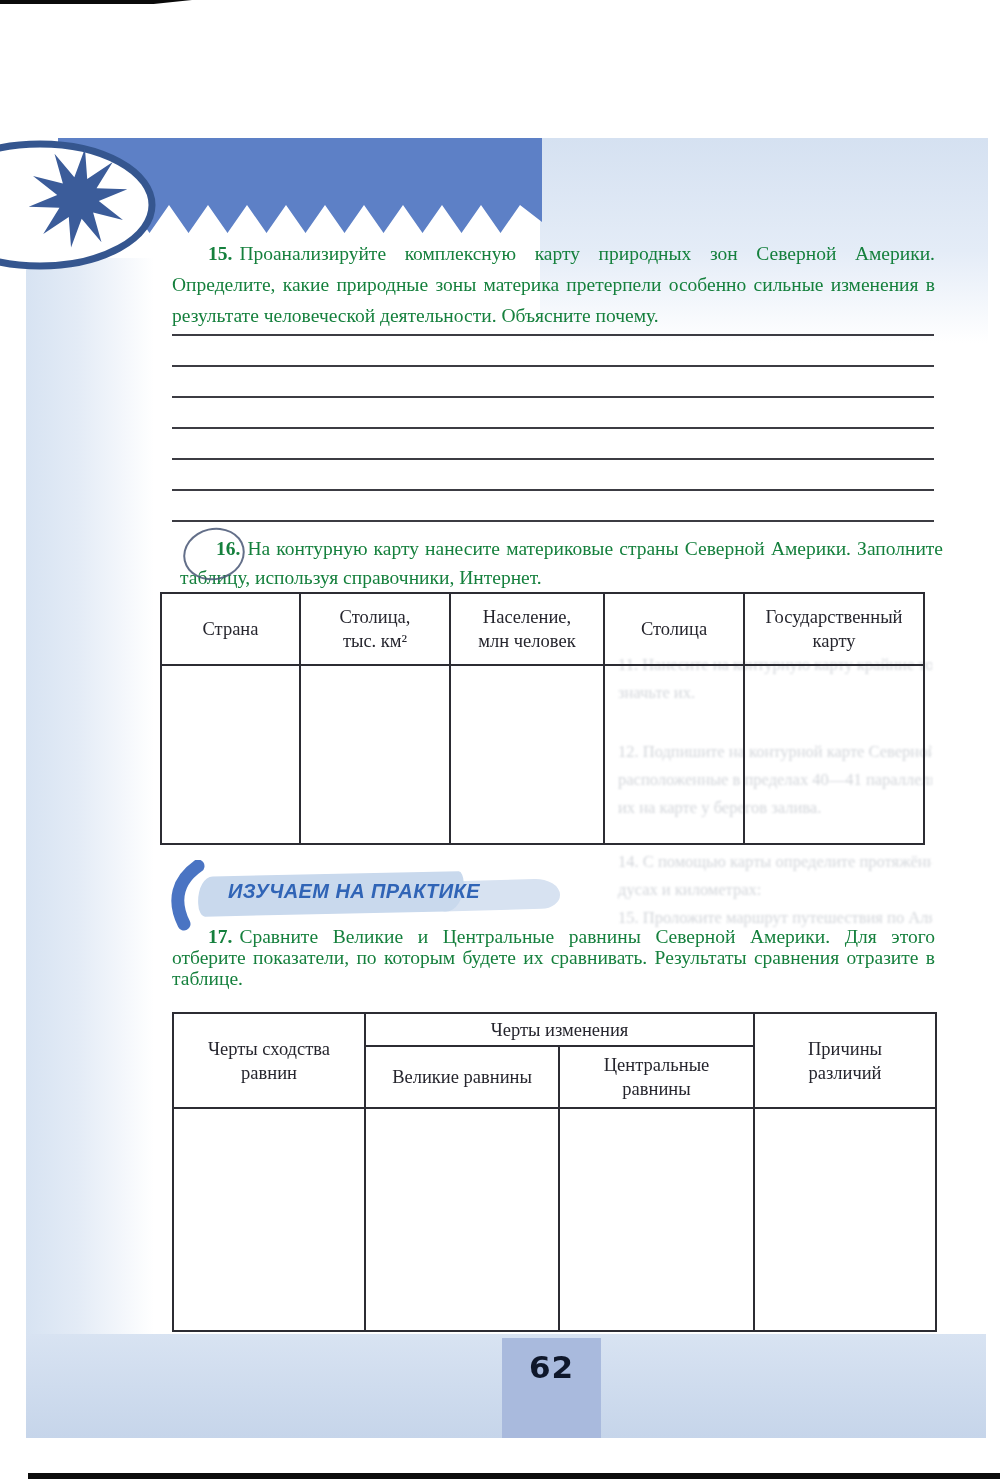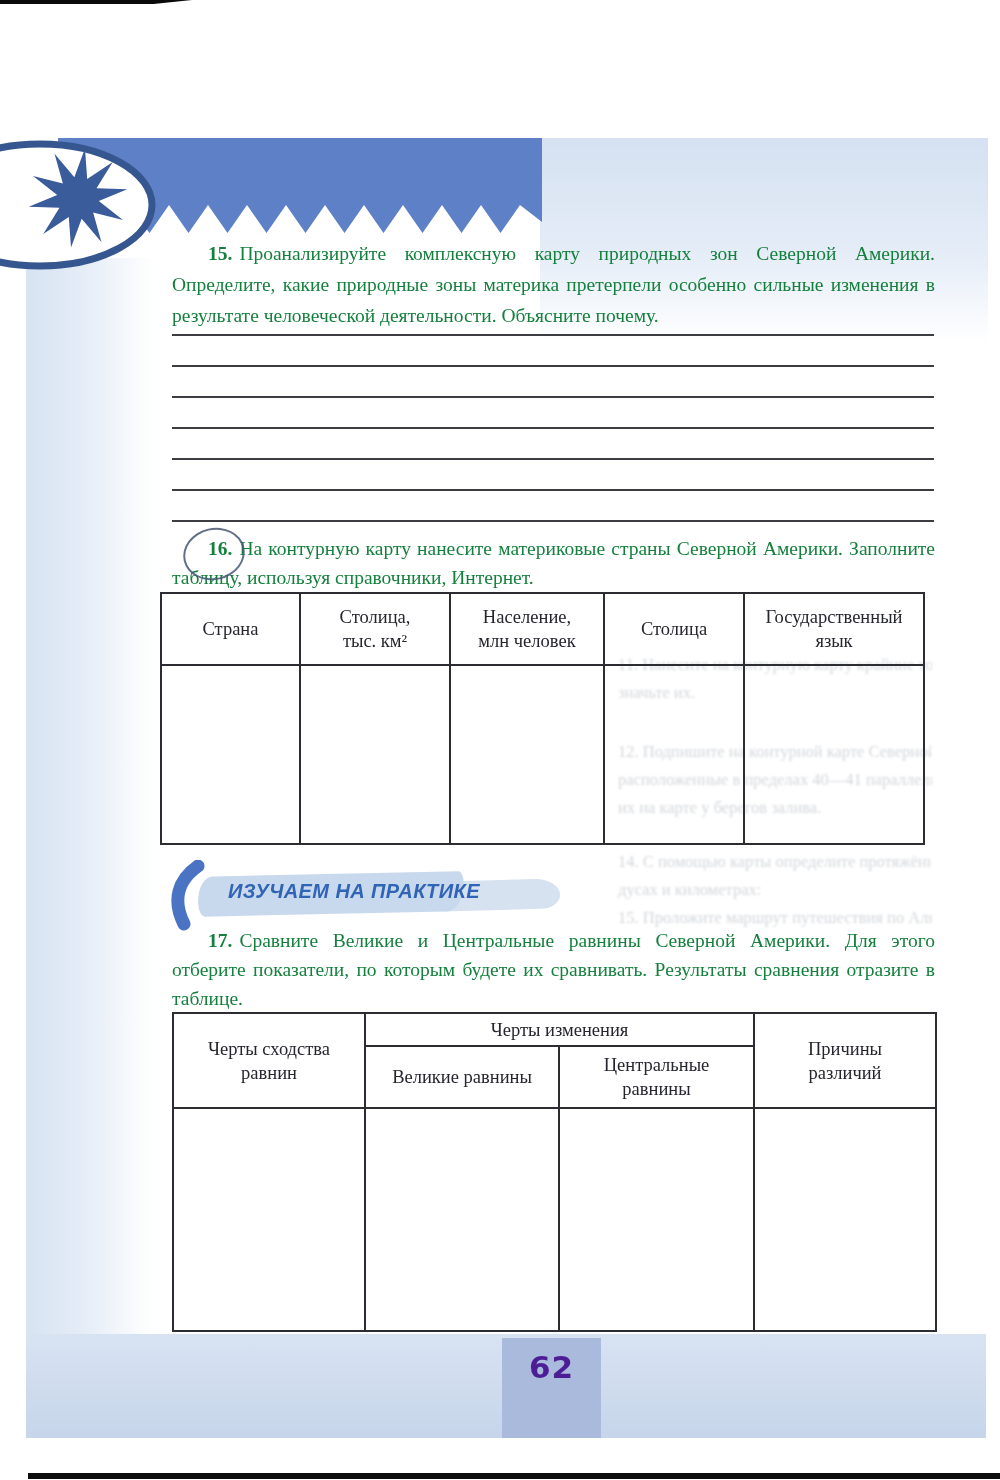--- a/index.html
+++ b/index.html
@@ -19,22 +19,22 @@
 
   
   .banner-svg{position:absolute;left:58px;top:138px;width:484px;height:100px;z-index:1;}
   .ellipse-svg{position:absolute;left:-75px;top:140px;width:240px;height:136px;z-index:2;}
   .star-svg{position:absolute;left:26px;top:146px;width:104px;height:104px;z-index:3;}
 
   
   .para{position:absolute;width:763px;left:172px;margin:0;color:#15803d;
     font-size:19.5px;line-height:31px;text-align:justify;text-indent:36px;z-index:5;}
   .tno{font-weight:bold;margin-right:7px;}
-  .p16{line-height:29px;}
-  .p17{line-height:29px;}
+  .p16{line-height:29px;margin-left:8px;}
+  .p17{line-height:21px;}
 
   .pencil-oval{position:absolute;left:183px;top:528px;width:58px;height:48px;border:2px solid rgba(72,86,116,.85);
     border-radius:50%;transform:rotate(-13deg);z-index:6;background:transparent;}
 
   .hline{position:absolute;left:172px;width:762px;height:0;border-top:2px solid #3c3c43;z-index:5;}
 
   
   table{border-collapse:collapse;table-layout:fixed;position:absolute;z-index:5;background:transparent;}
   td{border:2px solid #2c2c33;text-align:center;vertical-align:middle;color:#26262e;
      font-size:18.5px;line-height:24px;white-space:pre-line;padding:2px 4px;}
@@ -50,21 +50,21 @@
     border-radius:18px 6px 22px 8px / 30px 14px 34px 16px;transform:rotate(-1.2deg);}
   .ribbon-tail{position:absolute;left:440px;top:880px;width:120px;height:30px;background:#d7e2f1;z-index:3;
     border-radius:8px 40px 30px 6px / 12px 26px 22px 10px;transform:rotate(-1.6deg);}
   .swoosh-svg{position:absolute;left:166px;top:860px;width:62px;height:74px;z-index:5;}
   .practice-label{position:absolute;left:228px;top:880px;z-index:6;color:#3064b6;
     font-family:"Liberation Sans",sans-serif;font-weight:bold;font-style:italic;
     font-size:20px;letter-spacing:.4px;text-align:right;}
 
   
   .pagenum-box{position:absolute;left:502px;top:1338px;width:99px;height:100px;background:#a9badd;z-index:2;}
-  .pagenum{width:100%;text-align:center;margin-top:11px;color:#4c1d95;
+  .pagenum{width:100%;text-align:center;margin-top:11px;color:#0f172a;
     font-family:"DejaVu Sans",sans-serif;font-weight:bold;font-size:31px;letter-spacing:1px;}
 </style>
 </head>
 <body>
 
 <div id="canvas">
 
   <div class="gutter-tint"></div>
   <div class="topright-tint"></div>
   <div class="bottom-strip"></div>
@@ -116,21 +116,21 @@
     </colgroup>
     <tbody>
         <tr style="height:72px;">
       <td>Страна</td>
       <td>Столица,
 тыс. км²</td>
       <td>Население,
 млн человек</td>
       <td>Столица</td>
       <td>Государственный
-язык</td>
+карту</td>
     </tr>
     <tr style="height:179px;">
       <td></td>
       <td></td>
       <td></td>
       <td></td>
       <td></td>
     </tr>
   </tbody>
     </table>

